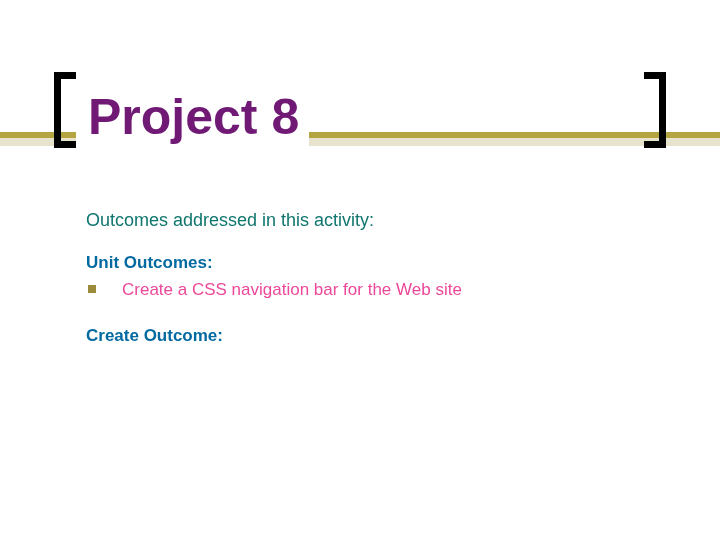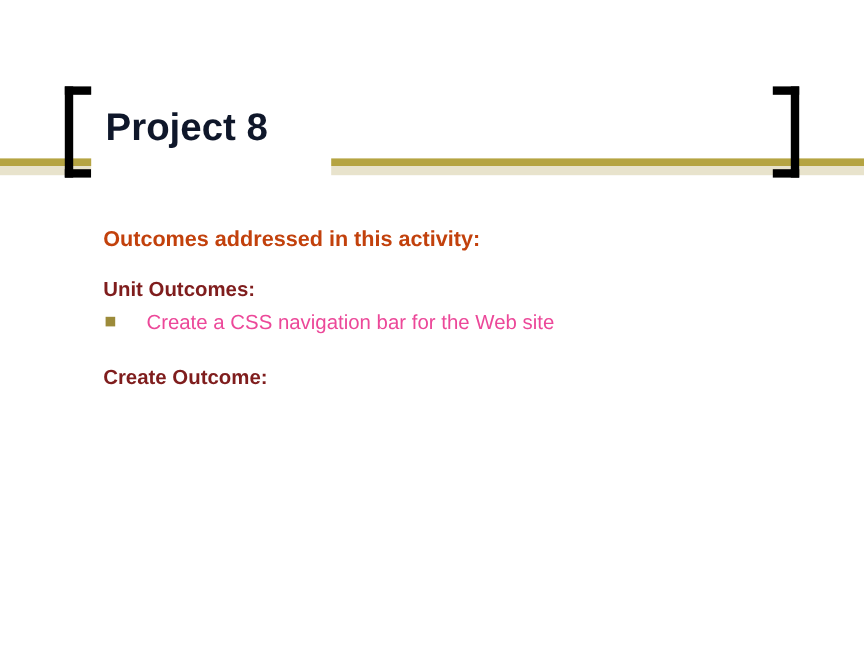--- a/index.html
+++ b/index.html
@@ -50,23 +50,23 @@
       left: 0;
       right: 0;
       top: 132px;
       height: 14px;
       background: linear-gradient(to bottom, #b5a442 0%, #b5a442 45%, #e8e3cc 45%, #e8e3cc 100%);
       z-index: 0;
     }
     .title {
       position: relative;
       z-index: 1;
-      font-size: 32px;
+      font-size: 50px;
       font-weight: bold;
-      color: #0f172a;
+      color: #701a75;
       margin-left: 86px;
       padding-top: 16px;
       background: #fff;
       display: inline-block;
       padding-right: 10px;
       padding-left: 2px;
     }
     .title-bg-mask {
       position: absolute;
       left: 76px;
@@ -76,31 +76,31 @@
       background: #fff;
       z-index: 0;
     }
     .content {
       margin-left: 86px;
       margin-right: 70px;
       margin-top: 64px;
     }
     .section-heading {
       font-size: 18px;
-      font-weight: bold;
-      color: #c2410c;
+      font-weight: normal;
+      color: #0f766e;
       margin-bottom: 22px;
     }
     .subsection {
       margin-bottom: 24px;
     }
     .subsection-heading {
       font-size: 17px;
       font-weight: bold;
-      color: #7f1d1d;
+      color: #0369a1;
       margin-bottom: 6px;
     }
     .bullet-row {
       display: flex;
       align-items: flex-start;
       margin-bottom: 4px;
     }
     .bullet-icon {
       width: 8px;
       height: 8px;

